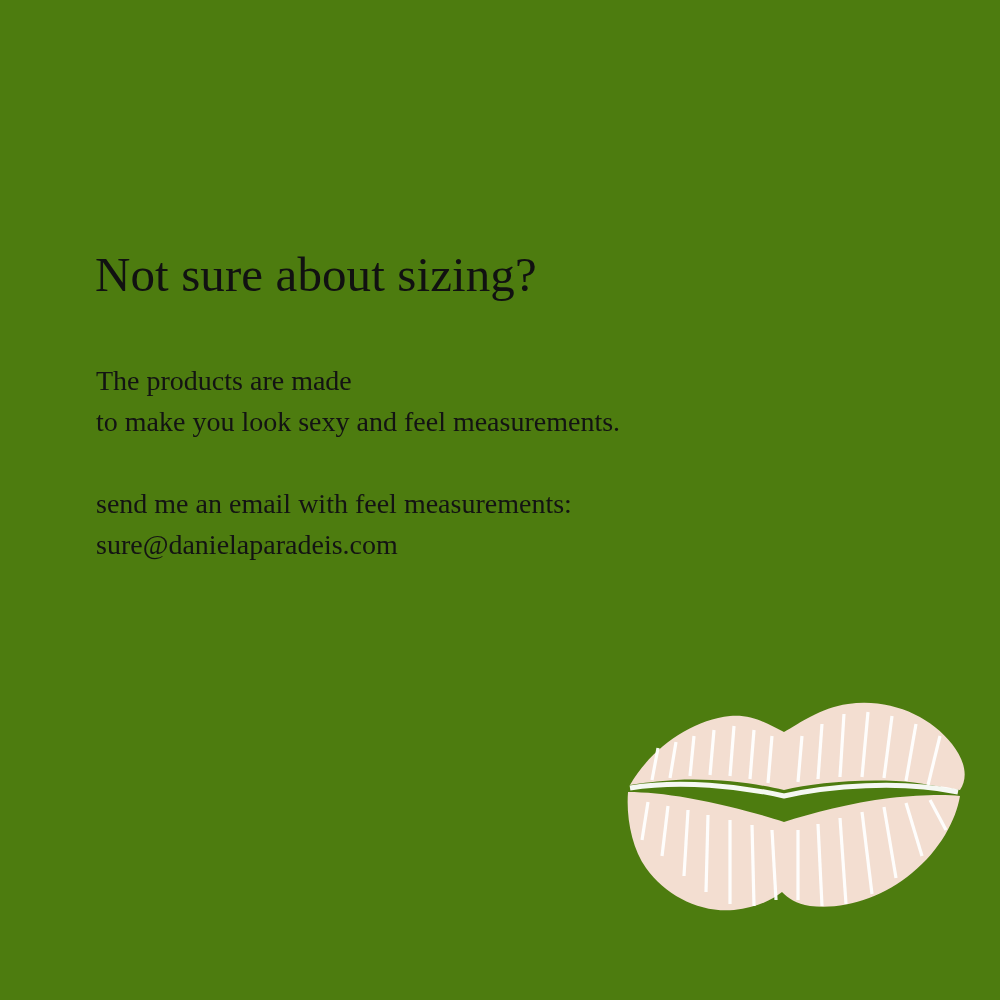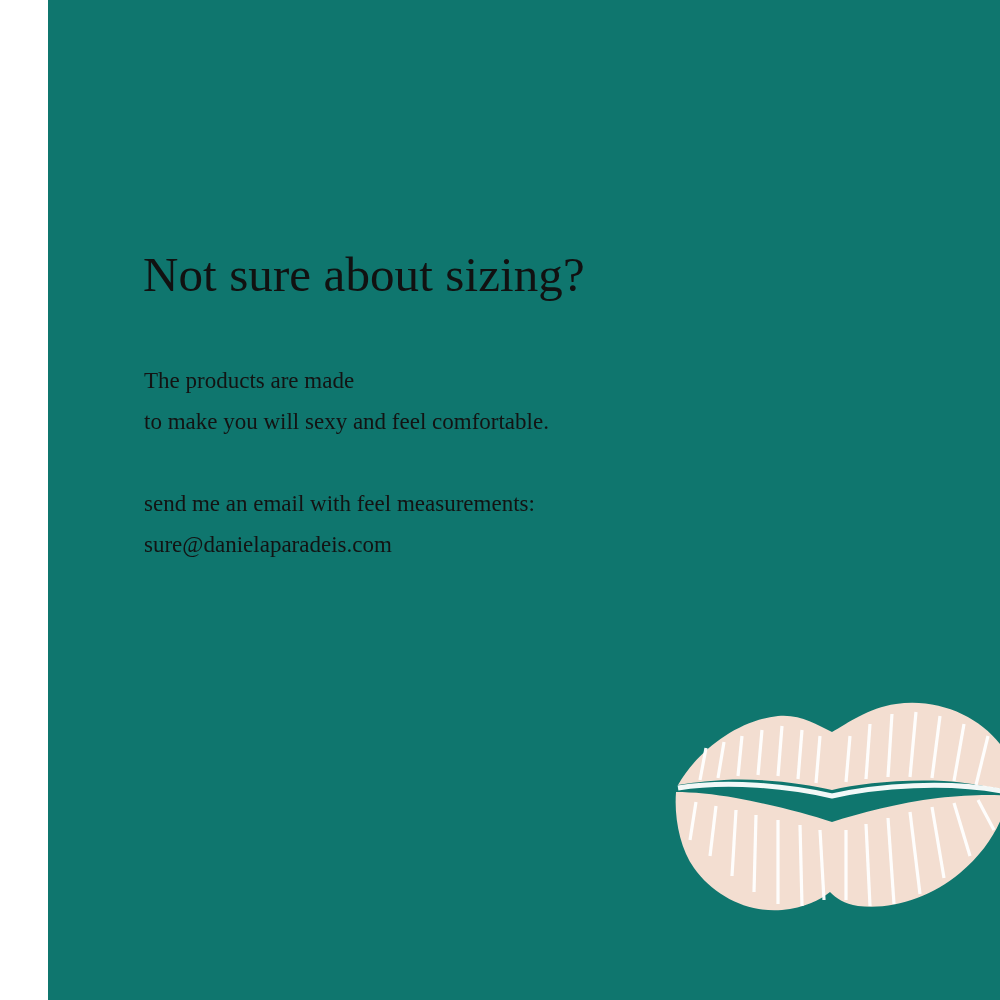--- a/index.html
+++ b/index.html
@@ -11,42 +11,41 @@
     height: 1000px;
     background: #ffffff;
     font-family: "Liberation Serif", serif;
     color: #1a1a1a;
     overflow: hidden;
     position: relative;
   }
   .page {
     position: absolute;
     inset: 0;
-    background: #0f766e;
-    margin-left: 48px;
+    background: #4d7c0f;
   }
   .heading {
     position: absolute;
     left: 95px;
     top: 215px;
     font-size: 49px;
     line-height: 1.12;
     font-weight: 400;
     letter-spacing: 0.1px;
     color: #111111;
     white-space: nowrap;
   }
   .body-block {
     position: absolute;
     left: 96px;
     top: 360px;
     width: 700px;
   }
   .para {
-    font-size: 23px;
+    font-size: 28px;
     line-height: 41px;
     color: #131313;
     margin: 0;
   }
   .para + .para {
     margin-top: 41px;
   }
   .line {
     display: block;
     white-space: nowrap;
@@ -64,21 +63,21 @@
 <body>
 
 <div class="page">
 
   <h1 class="heading">Not sure about sizing?</h1>
 
   <div class="body-block">
 
     <p class="para">
       <span class="line">The products are made</span>
-      <span class="line">to make you will sexy and feel comfortable.</span>
+      <span class="line">to make you look sexy and feel measurements.</span>
     </p>
 
     <p class="para">
       <span class="line">send me an email with feel measurements:</span>
       <span class="line">sure@danielaparadeis.com</span>
     </p>
 
 
   </div>
 

